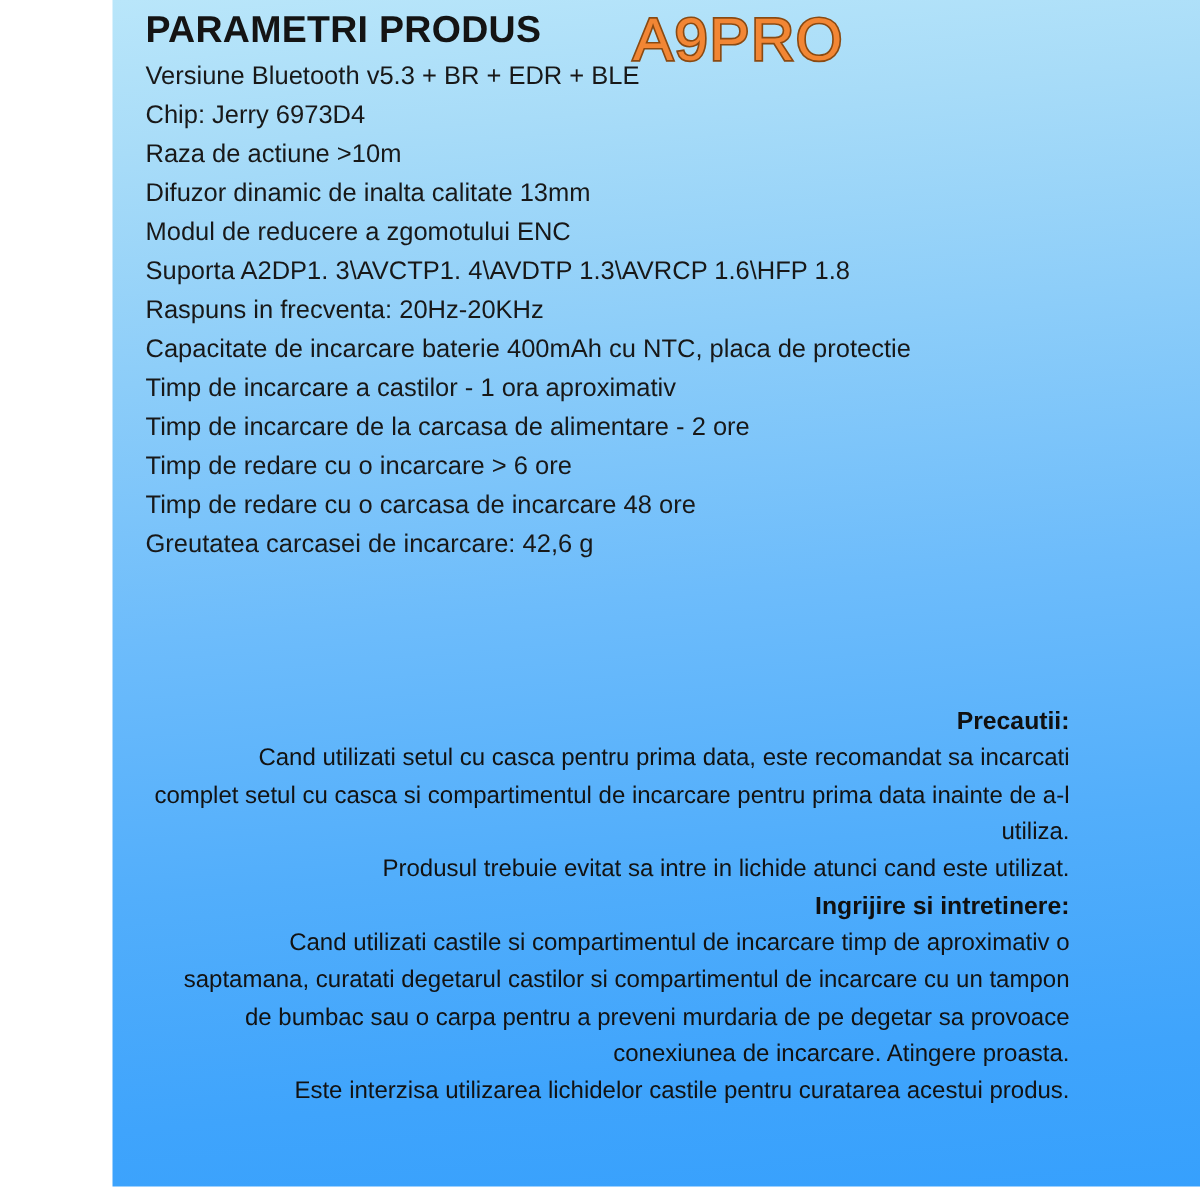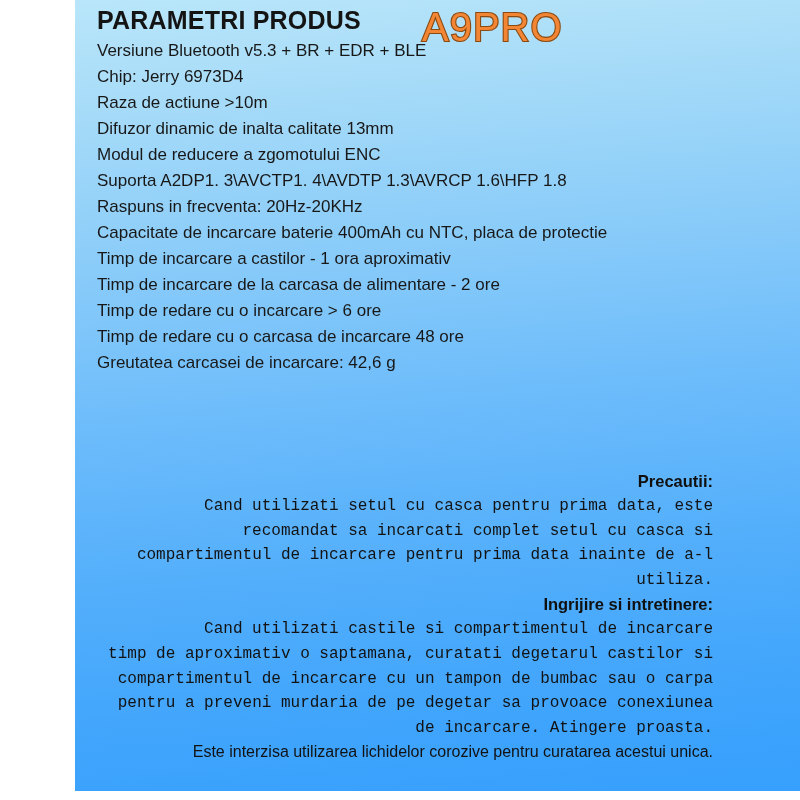--- a/index.html
+++ b/index.html
@@ -90,21 +90,20 @@
   }
   .notice-para {
     font-size: 16px;
     line-height: 24.6px;
     color: #121212;
     text-align: right;
     text-indent: 0;
   }
   .notice-para.indented {
     text-indent: 56px;
-    font-family: Liberation Mono, monospace;
   }
   .notice-block {
     margin: 0;
   }
 </style>
 </head>
 <body>
 
 <div id="poster">
 
@@ -126,23 +125,24 @@
     <div class="spec-line">Timp de redare cu o incarcare &gt; 6 ore</div>
     <div class="spec-line">Timp de redare cu o carcasa de incarcare 48 ore</div>
     <div class="spec-line">Greutatea carcasei de incarcare: 42,6 g</div>
   </div>
 
   <div class="notices">
 
     <div class="notice-block">
       <div class="notice-heading">Precautii:</div>
       <div class="notice-para indented">Cand utilizati setul cu casca pentru prima data, este recomandat sa incarcati complet setul cu casca si compartimentul de incarcare pentru prima data inainte de a-l utiliza.</div>
+      <div class="notice-para indented">Produsul trebuie evitat sa intre in lichide atunci cand este utilizat.</div>
     </div>
 
     <div class="notice-block">
       <div class="notice-heading">Ingrijire si intretinere:</div>
       <div class="notice-para indented">Cand utilizati castile si compartimentul de incarcare timp de aproximativ o saptamana, curatati degetarul castilor si compartimentul de incarcare cu un tampon de bumbac sau o carpa pentru a preveni murdaria de pe degetar sa provoace conexiunea de incarcare. Atingere proasta.</div>
-      <div class="notice-para">Este interzisa utilizarea lichidelor corozive pentru curatarea acestui unica.</div>
+      <div class="notice-para">Este interzisa utilizarea lichidelor castile pentru curatarea acestui produs.</div>
     </div>
 
   </div>
 
 </div>
 
 </body></html>

